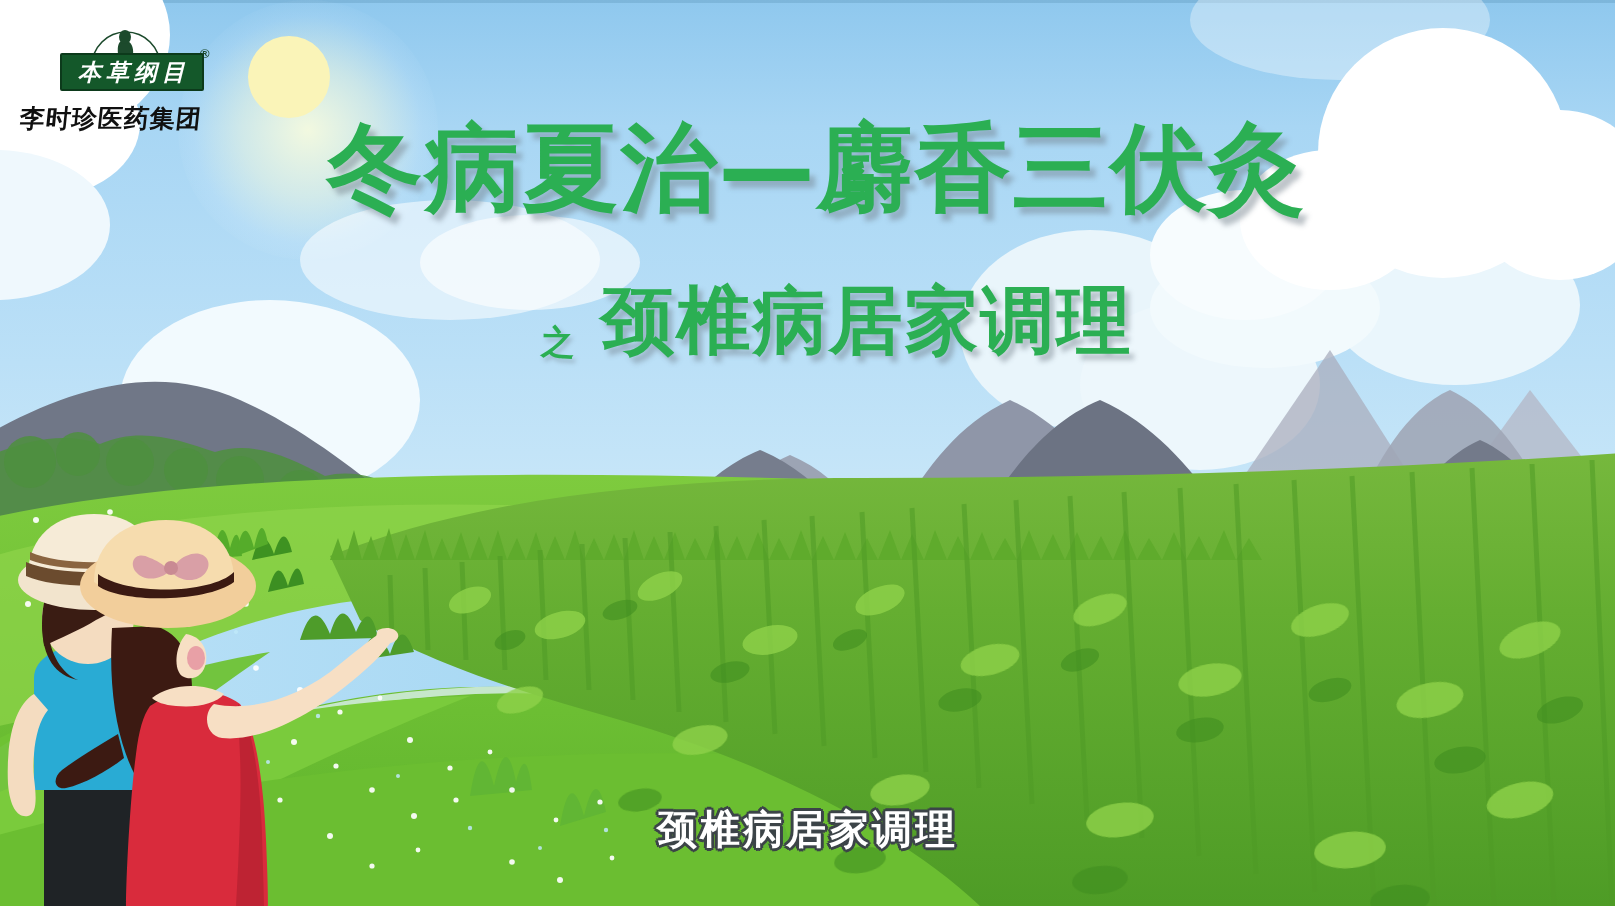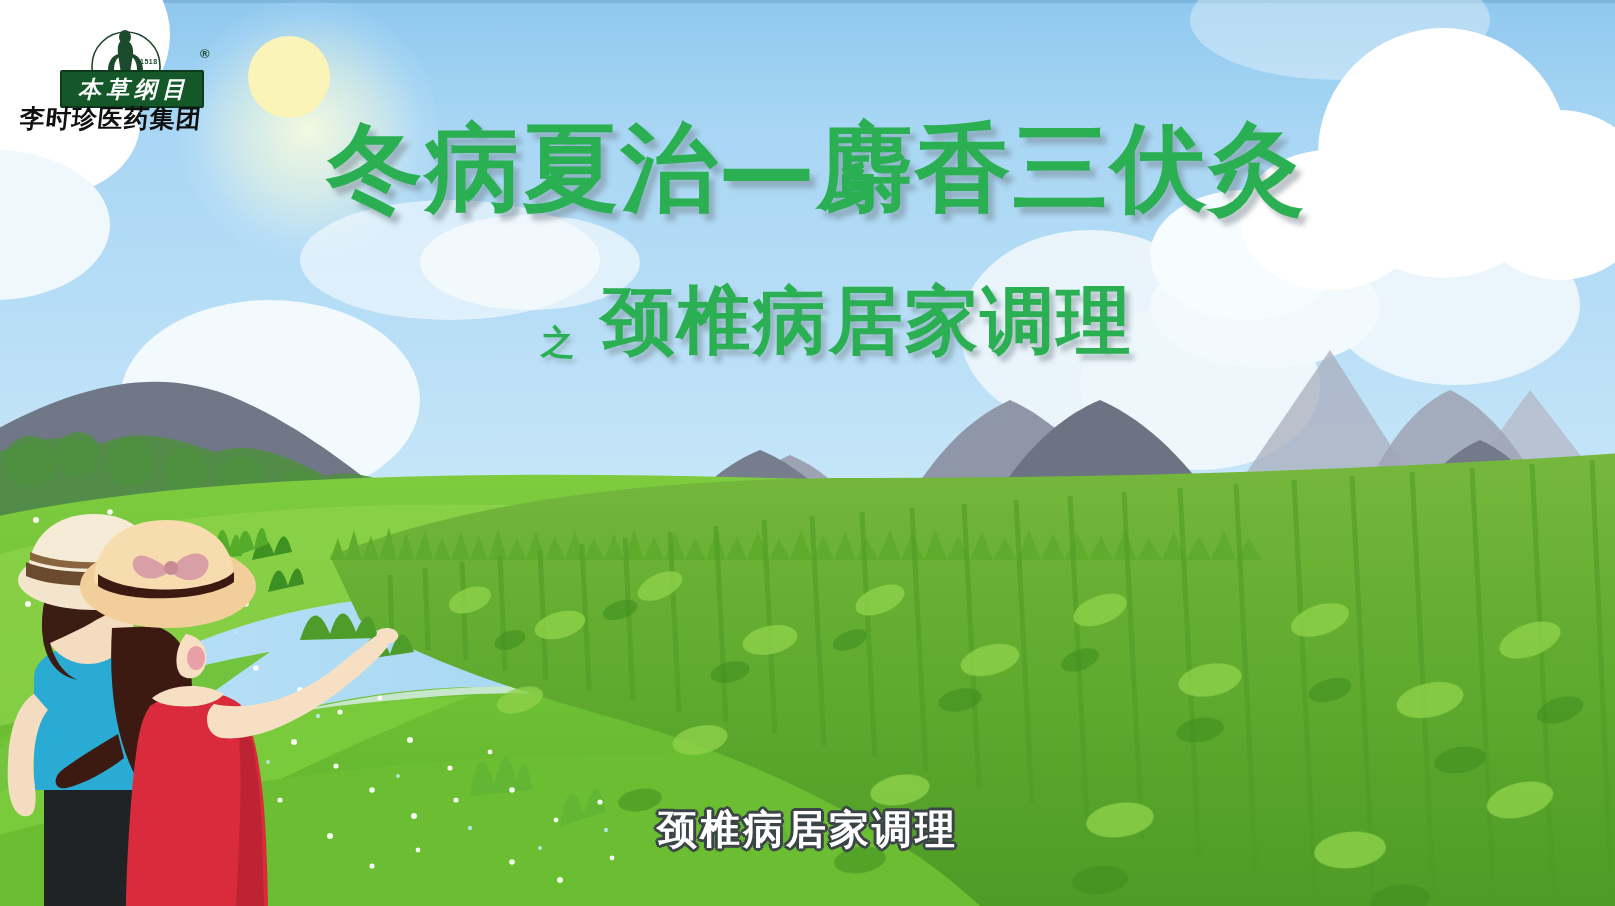--- a/index.html
+++ b/index.html
@@ -125,21 +125,21 @@
       -3px  0   0 #3C4448,  3px  0   0 #3C4448,
        0   -3px 0 #3C4448,  0    3px 0 #3C4448;
   }
 
   
   #logo { position: absolute; left: 12px; top: 10px; width: 225px; height: 120px; }
   #logo-arc-text {
     position: absolute; left: 0; top: 0; width: 225px; height: 62px;
   }
   #logo-box {
-    position: absolute; left: 48px; top: 60px;
+    position: absolute; left: 48px; top: 43px;
     width: 140px; height: 34px;
     background: #14582A;
     border: 2px solid #0C3A1B;
     border-radius: 2px;
     display: flex; align-items: center; justify-content: center;
   }
   #logo-box-text {
     color: #FFFFFF;
     font-family: "DejaVu Sans", "Liberation Sans", sans-serif;
     font-weight: 700;

